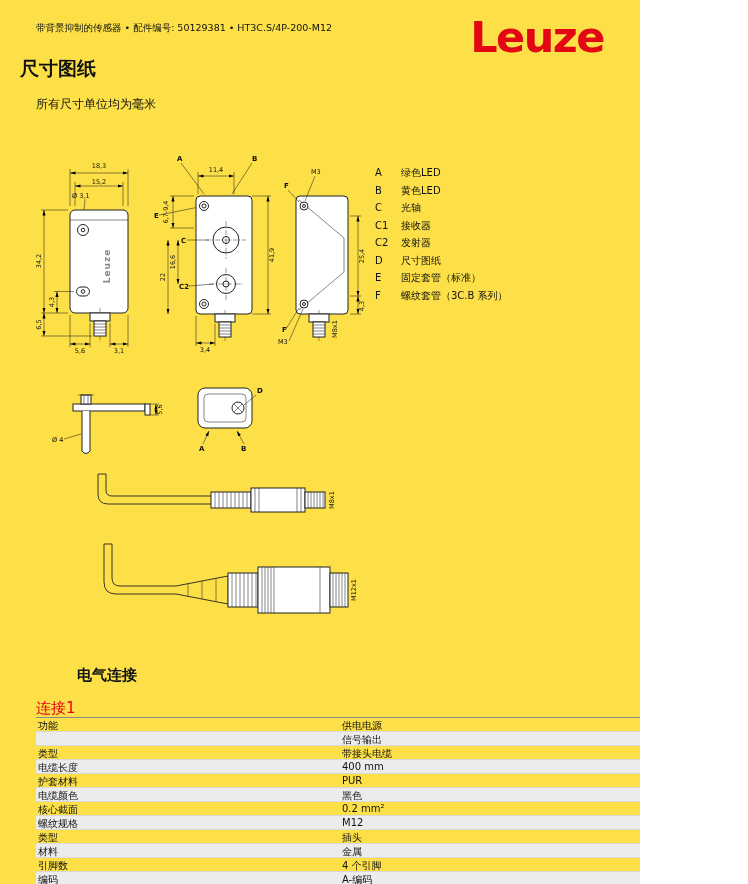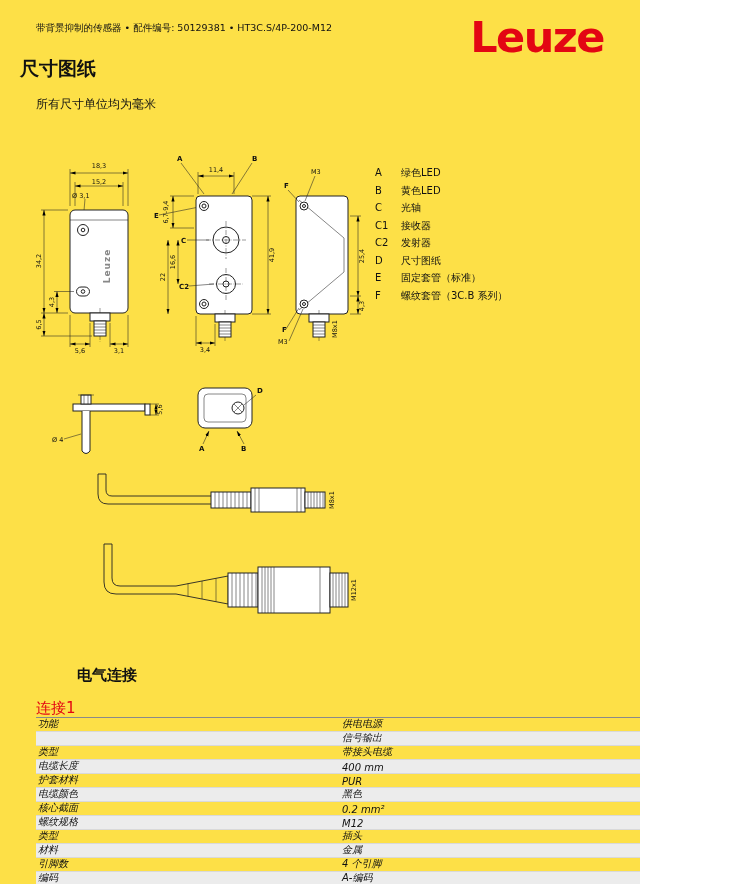--- a/index.html
+++ b/index.html
@@ -12,21 +12,21 @@
   #title-dim{position:absolute;left:20px;top:56px;font-size:19px;font-weight:700;}
   #unit-note{position:absolute;left:36px;top:96px;font-size:12px;}
   
   #legend{position:absolute;left:375px;top:164px;font-size:10px;}
   .legend-row{display:flex;line-height:17.5px;}
   .legend-key{width:26px;flex:none;}
   
   #title-elec{position:absolute;left:36px;top:666px;font-size:15px;font-weight:700;margin-left:41px;}
   #conn-sub{position:absolute;left:36px;top:699px;font-size:15px;color:#e30613;}
   #elec-table{position:absolute;left:36px;top:717px;width:676px;border-top:1px solid #8a8a8a;font-size:10px;}
-  .t-row{display:flex;height:12px;align-items:flex-end;border-bottom:1px solid #d9d9d9;padding:0.5px 0;font-style:italic;}
+  .t-row{display:flex;height:12px;align-items:flex-start;border-bottom:1px solid #d9d9d9;padding:0.5px 0;}
   .t-row:nth-child(even){background:#ececec;}
   .t-label{width:304px;flex:none;padding-left:2px;}
   .t-value{flex:1;}
   
   #drawings{position:absolute;left:28px;top:148px;}
   .oln{fill:#fff;stroke:#222;stroke-width:1;}
   .oln2{fill:none;stroke:#222;stroke-width:.9;}
   .thin{fill:none;stroke:#222;stroke-width:.55;}
   .dim{fill:none;stroke:#222;stroke-width:.55;marker-start:url(#as);marker-end:url(#ae);}
   .ctr{fill:none;stroke:#222;stroke-width:.45;stroke-dasharray:5 1.5 1 1.5;}

